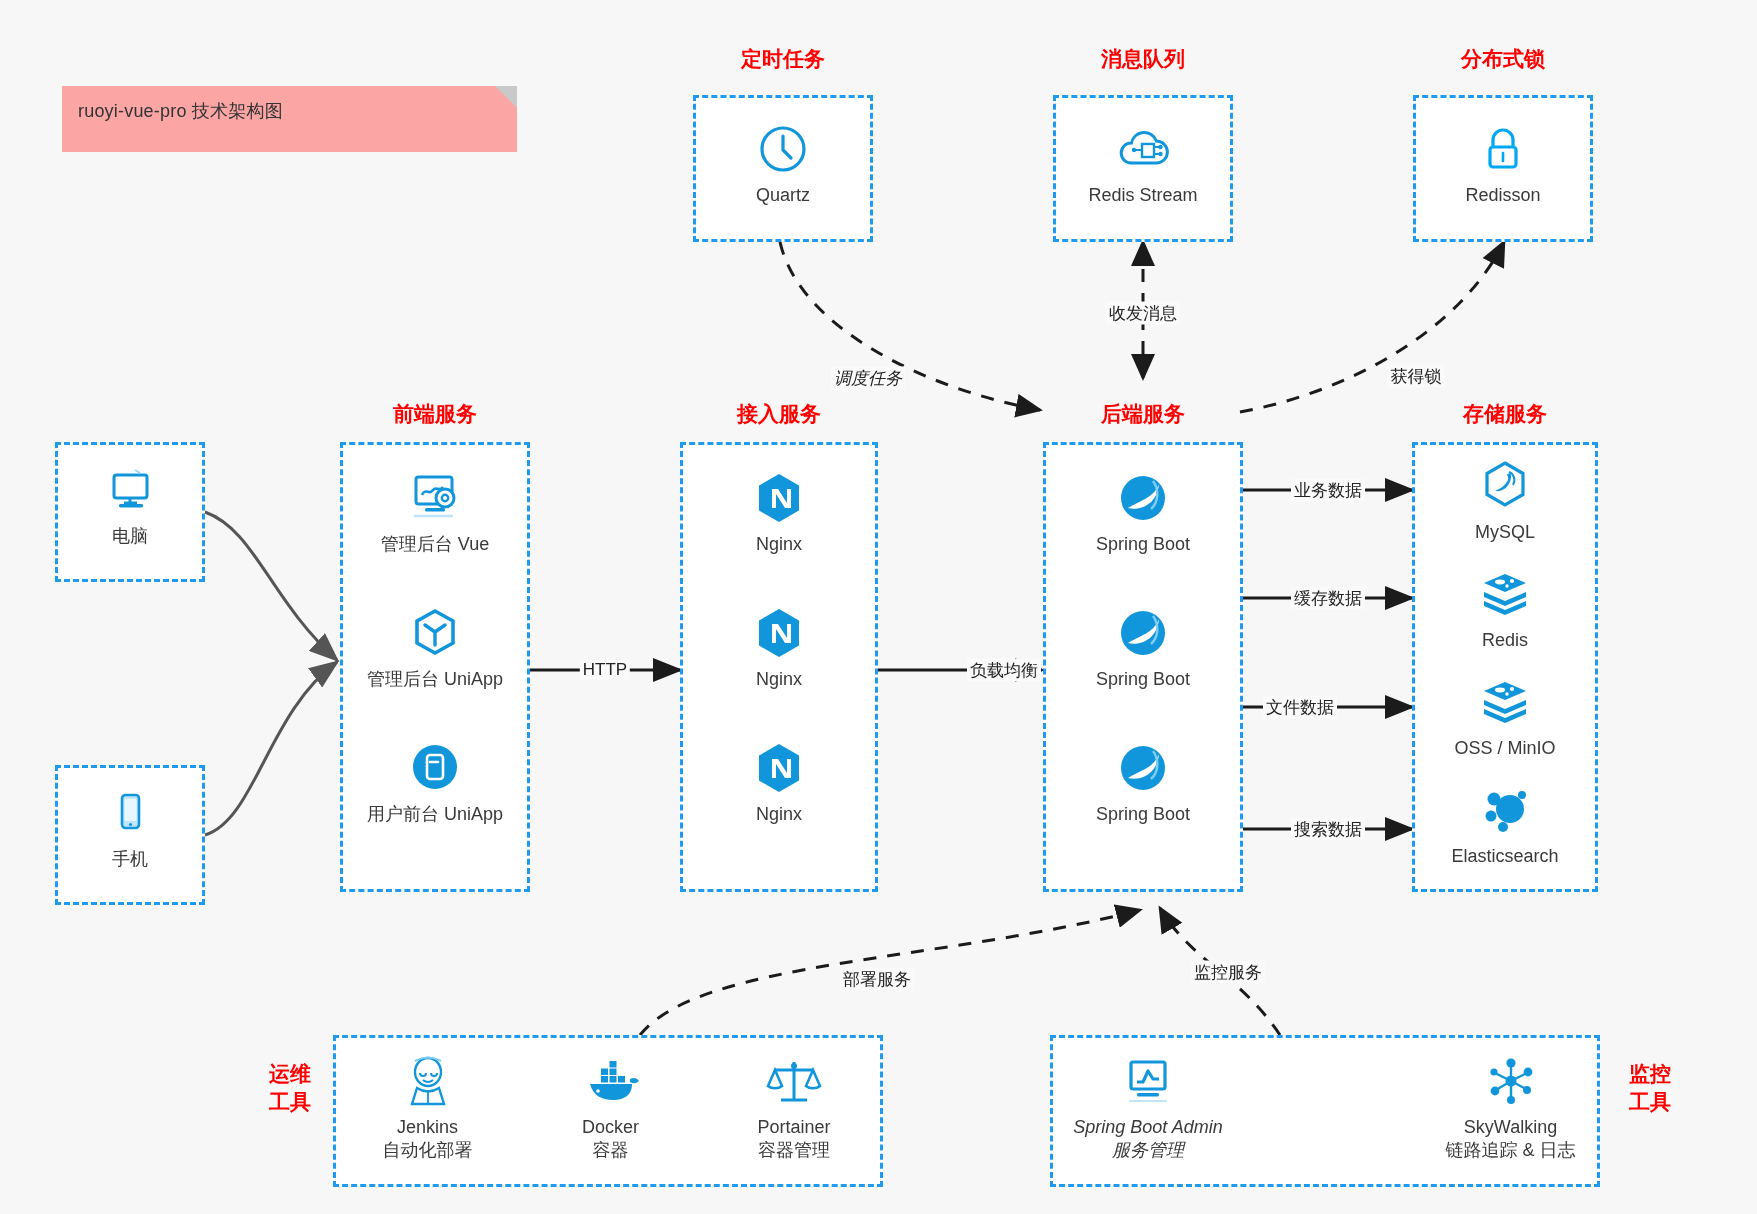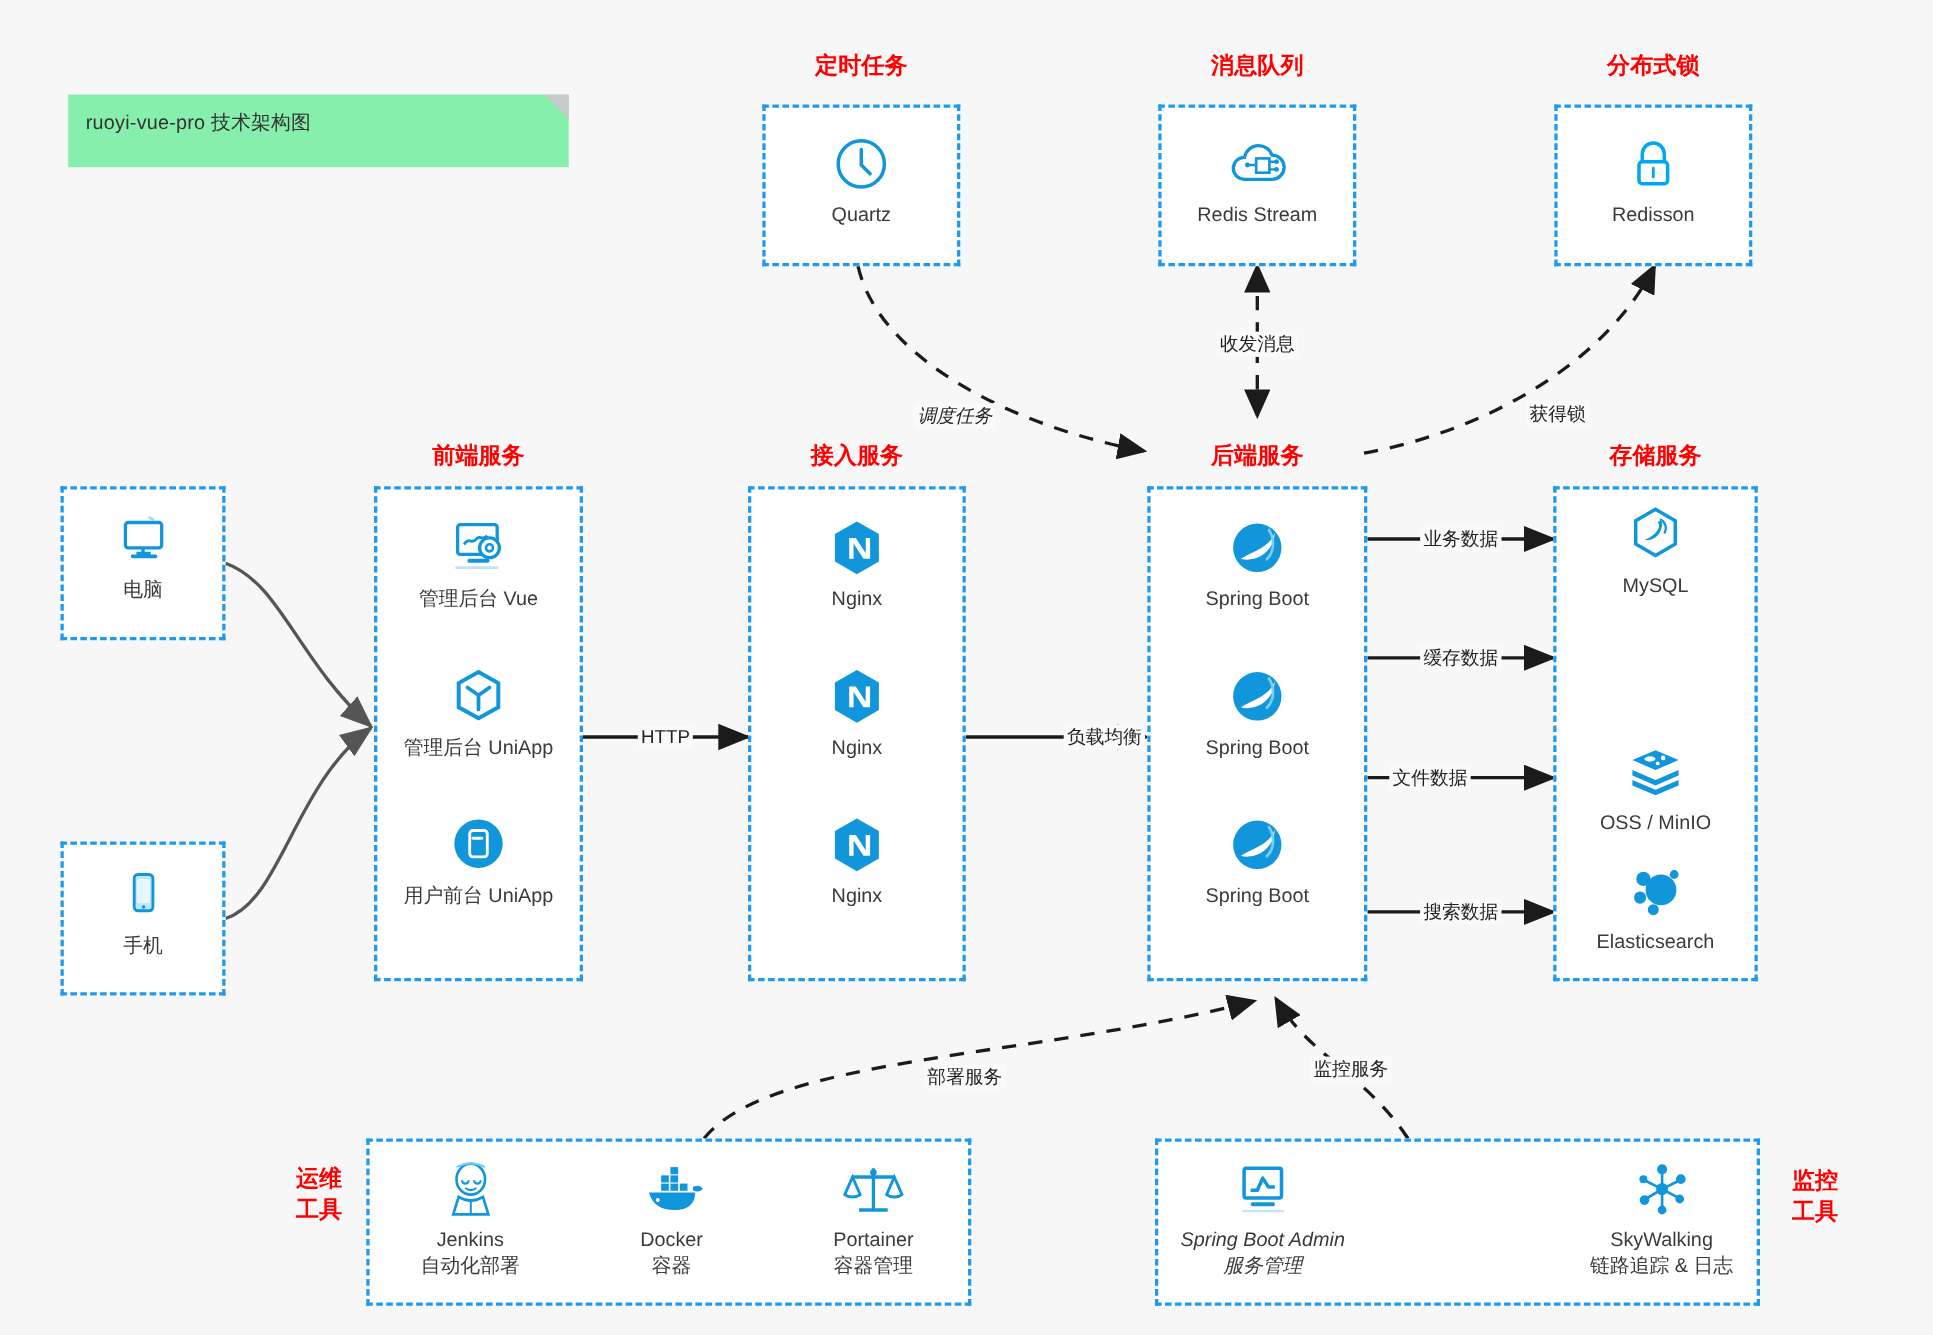--- a/index.html
+++ b/index.html
@@ -19,21 +19,21 @@
     left: 0; top: 0;
     width: 1757px;
     height: 1214px;
   }
   .abs { position: absolute; }
 
   
   .note {
     left: 62px; top: 86px;
     width: 455px; height: 66px;
-    background: #86efac;
+    background: #fca5a5;
     box-sizing: border-box;
     padding: 12px 16px 0 16px;
     line-height: 1.45;
     font-size: 18px;
     color: #333;
     letter-spacing: .2px;
   }
   .note-fold {
     position: absolute;
     right: 0; top: 0;
@@ -337,48 +337,61 @@
     <div class="node" style="top:12px;">
       <div class="ico">
         <svg width="54" height="56" viewBox="0 0 54 56">
           <path d="M27 5 L45 15.5 L45 36.5 L27 47 L9 36.5 L9 15.5 z" fill="none" stroke="#1296db" stroke-width="3.2"></path>
           <path d="M17 33 C24 34 31 30 33 20 C34 16 31 14 29 17 C33 21 27 29 17 33 z" fill="#1296db"></path>
           <path d="M31 14 C36 16 38 22 35 27" fill="none" stroke="#1296db" stroke-width="2"></path>
         </svg>
       </div>
       <div class="cap">MySQL</div>
     </div>
-    <div class="node" style="top:228px;">
+    <div class="node" style="top:120px;">
       <div class="ico">
         <svg width="58" height="54" viewBox="0 0 58 54">
           <path d="M29 7 L50 16 L29 25 L8 16 z" fill="#1296db"></path>
           <path d="M8 25 L29 34 L50 25 L50 30 L29 39 L8 30 z" fill="#1296db"></path>
           <path d="M8 34 L29 43 L50 34 L50 39 L29 48 L8 39 z" fill="#1296db"></path>
           <ellipse cx="24" cy="15" rx="5" ry="2.4" fill="#fff"></ellipse>
           <circle cx="36" cy="14" r="2.1" fill="#fff"></circle>
           <circle cx="31" cy="19" r="1.7" fill="#fff"></circle>
         </svg>
       </div>
+      <div class="cap">Redis</div>
+    </div>
+    <div class="node" style="top:228px;">
+      <div class="ico">
+        <svg width="58" height="54" viewBox="0 0 58 54">
+          <path d="M29 7 L50 16 L29 25 L8 16 z" fill="#1296db"></path>
+          <path d="M8 25 L29 34 L50 25 L50 30 L29 39 L8 30 z" fill="#1296db"></path>
+          <path d="M8 34 L29 43 L50 34 L50 39 L29 48 L8 39 z" fill="#1296db"></path>
+          <ellipse cx="24" cy="15" rx="5" ry="2.4" fill="#fff"></ellipse>
+          <circle cx="36" cy="14" r="2.1" fill="#fff"></circle>
+          <circle cx="31" cy="19" r="1.7" fill="#fff"></circle>
+        </svg>
+      </div>
       <div class="cap">OSS / MinIO</div>
     </div>
     <div class="node" style="top:336px;">
       <div class="ico">
         <svg width="56" height="54" viewBox="0 0 56 54">
           <circle cx="33" cy="26" r="14" fill="#1296db"></circle>
           <circle cx="17" cy="16" r="6.5" fill="#1296db"></circle>
           <circle cx="14" cy="33" r="5.5" fill="#1296db"></circle>
           <circle cx="26" cy="44" r="5" fill="#1296db"></circle>
           <circle cx="45" cy="12" r="4" fill="#1296db"></circle>
         </svg>
       </div>
       <div class="cap">Elasticsearch</div>
     </div>
   </div>
 
-  <div class="abs side-title" style="left:255px; top:1060px; width:70px;font-family:Liberation Mono, monospace;">
+  <div class="abs side-title" style="left:255px; top:1060px; width:70px;">
     <div>运维</div>
     <div>工具</div>
   </div>
   <div class="abs group" style="left:333px; top:1035px; width:550px; height:152px;">
     <div class="node" style="top:14px; left:0; width:183px;">
       <div class="ico">
         <svg width="58" height="58" viewBox="0 0 58 58">
           <ellipse cx="29" cy="20" rx="13" ry="14" fill="none" stroke="#1296db" stroke-width="2.4"></ellipse>
           <path d="M21 21 a3 3 0 0 0 6 0 M32 21 a3 3 0 0 0 6 0" fill="none" stroke="#1296db" stroke-width="2"></path>
           <path d="M24 28 q5 4 10 0" fill="none" stroke="#1296db" stroke-width="2"></path>

